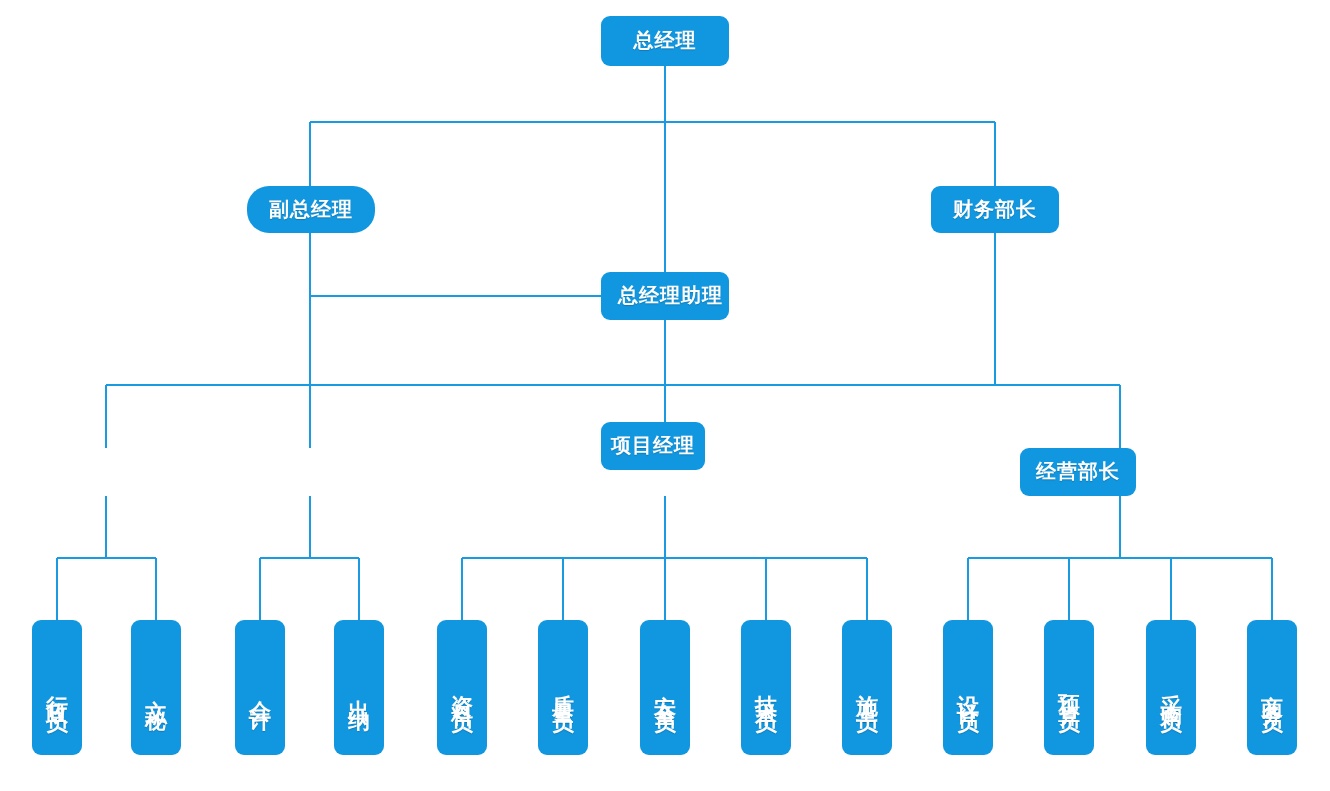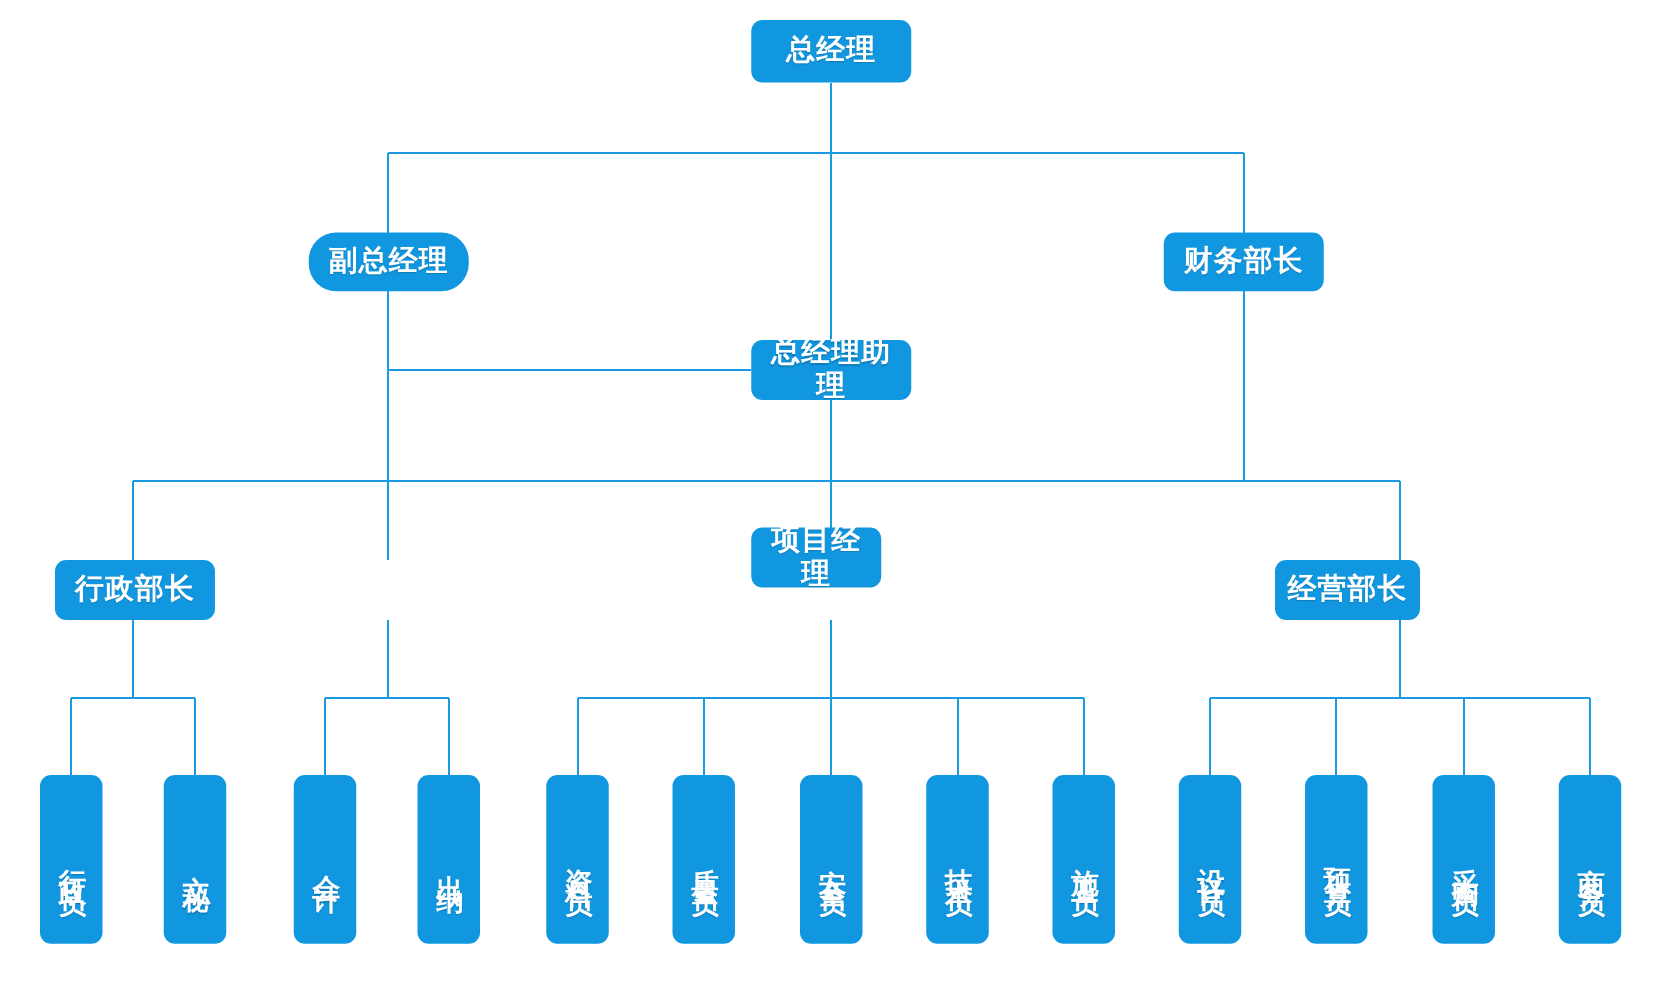--- a/index.html
+++ b/index.html
@@ -35,21 +35,21 @@
     align-items: center;
     justify-content: center;
     text-align: center;
     font-weight: bold;
     letter-spacing: 1px;
     line-height: 1.18;
     text-shadow: 0 1px 1px rgba(0,0,0,0.18);
     z-index: 3;
   }
   .node.horizontal {
-    font-size: 23px;
+    font-size: 20px;
     padding: 0 6px;
   }
   .node.vertical {
     font-size: 22px;
     writing-mode: vertical-rl;
     text-orientation: upright;
     letter-spacing: 9px;
     padding: 6px 0 0 0;
   }
   .node.vertical .node-label {
@@ -123,23 +123,20 @@
   </div>
 
   <div class="node horizontal" style="left:931px; top:186px; width:128px; height:47px;">
     <span class="node-label">财务部长</span>
   </div>
 
   <div class="node horizontal" style="left:601px; top:272px; width:128px; height:48px;justify-content:flex-end;">
     <span class="node-label">总经理助理</span>
   </div>
 
-  <div class="node horizontal" style="left:44px; top:448px; width:128px; height:48px;">
-    <span class="node-label">行政部长</span>
-  </div>
 
 
   <div class="node horizontal" style="left:601px; top:422px; width:104px; height:48px;">
     <span class="node-label">项目经理</span>
   </div>
 
   <div class="node horizontal" style="left:1020px; top:448px; width:116px; height:48px;">
     <span class="node-label">经营部长</span>
   </div>
 

